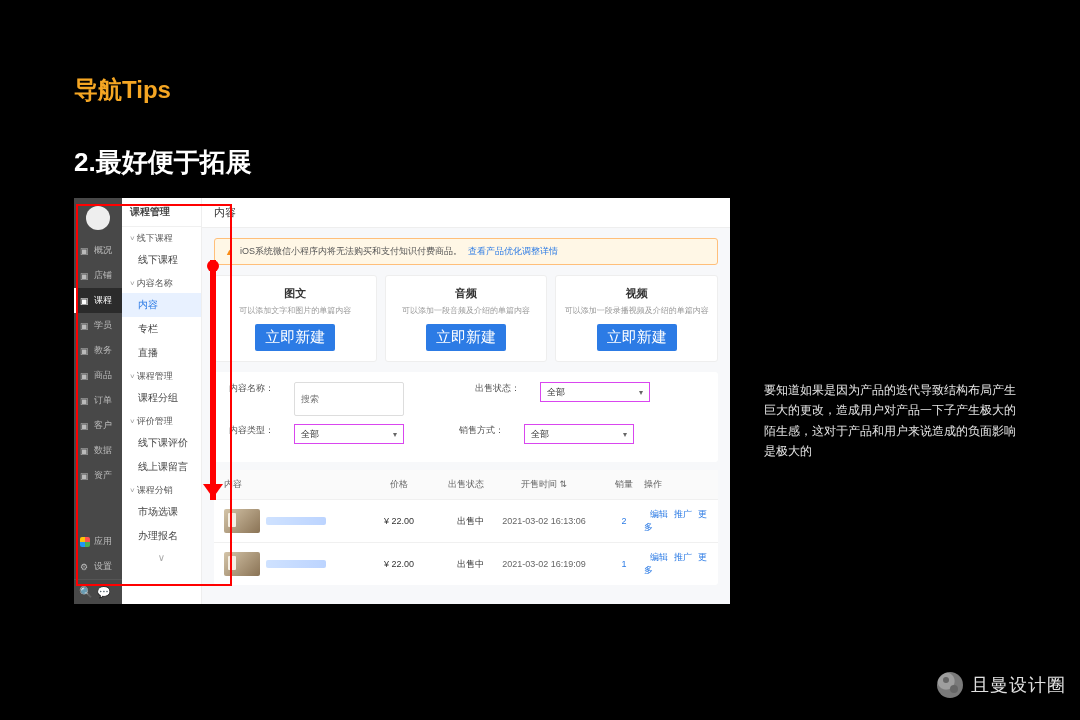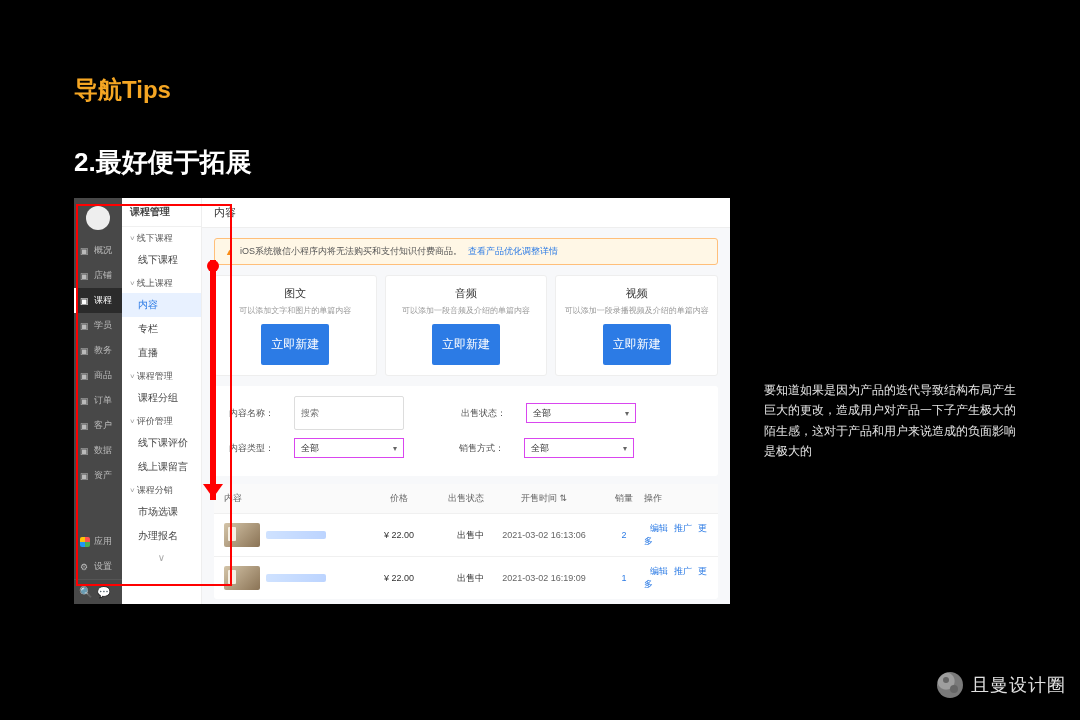--- a/index.html
+++ b/index.html
@@ -25,25 +25,25 @@
 .subnav-more{text-align:center;color:#aaa;padding:4px}
 .redbox{position:absolute;left:76px;top:204px;width:156px;height:382px;border:2px solid #ff0000;pointer-events:none}
 .main{flex:1;background:#f7f8fa;display:flex;flex-direction:column;font-size:10px;color:#333;overflow:hidden}
 .main-title{background:#fff;padding:7px 12px;font-size:11px;border-bottom:1px solid #eee}
 .main-body{padding:10px 12px;flex:1;overflow:hidden;position:relative}
 .alert{background:#fff7e6;border:1px solid #ffbf7a;border-radius:3px;padding:6px 10px;font-size:9px;color:#555;margin-bottom:10px;display:flex;align-items:center;gap:6px}
 .alert-icon{color:#fa8c16;font-weight:bold}
 .alert a{color:#2c7be5;text-decoration:none}
 .cards{display:flex;gap:8px;margin-bottom:10px}
 .card{flex:1;background:#fff;border:1px solid #eee;border-radius:3px;padding:10px 6px;text-align:center}
-.card-title{font-size:11px;font-weight:400;margin-bottom:4px}
+.card-title{font-size:11px;font-weight:700;margin-bottom:4px}
 .card-desc{font-size:8px;color:#999;margin-bottom:8px}
-.btn-primary{background:#2c7be5;color:#fff;border:none;padding:12px 10px;font-size:12px;border-radius:2px;cursor:pointer}
+.btn-primary{background:#2c7be5;color:#fff;border:none;padding:4px 10px;font-size:15px;border-radius:2px;cursor:pointer}
 .filters{background:#fff;border-radius:3px;padding:10px;margin-bottom:8px}
-.filter-row{display:flex;gap:20px;margin-bottom:8px;align-items:center}
+.filter-row{display:flex;gap:20px;margin-bottom:8px;}
 .filter-label{font-size:9px;color:#555;width:50px;text-align:right}
 .filter-input{border:1px solid #ddd;height:20px;width:110px;font-size:9px;padding:16px 6px;color:#aaa;border-radius:2px}
 .filter-select{border:1px solid #d946ef;height:20px;width:110px;font-size:9px;padding:0 6px;border-radius:0;position:relative;display:flex;align-items:center;justify-content:space-between;background:#fff}
 .filter-select::after{content:"▾";color:#666;font-size:8px}
 .filter-actions{padding-left:54px;display:flex;gap:10px;align-items:center}
 .link{color:#2c7be5;font-size:9px;cursor:pointer}
 .table{background:#fff;border-radius:3px}
 .thead{display:flex;padding:8px 10px;background:#fafafa;font-size:9px;color:#666;font-weight:500}
 .tbody .trow{display:flex;padding:8px 10px;border-top:1px solid #f0f0f0;align-items:center;font-size:9px}
 .col-content{width:150px;display:flex;align-items:center;gap:6px}
@@ -133,21 +133,21 @@
       <span>🔍</span>
       <span>💬</span>
     </div>
   </div>
 
   <div class="subnav">
     <div class="subnav-head">课程管理</div>
     <div id="subnav-body">
         <div class="subnav-group">线下课程</div>
         <div class="subnav-item">线下课程</div>
-        <div class="subnav-group">线上课程</div>
+        <div class="subnav-group">内容名称</div>
         <div class="subnav-item active">内容</div>
         <div class="subnav-item">专栏</div>
         <div class="subnav-item">直播</div>
         <div class="subnav-group">课程管理</div>
         <div class="subnav-item">课程分组</div>
         <div class="subnav-group">评价管理</div>
         <div class="subnav-item">线下课评价</div>
         <div class="subnav-item">线上课留言</div>
         <div class="subnav-group">课程分销</div>
         <div class="subnav-item">市场选课</div>
@@ -166,21 +166,21 @@
       </div>
       <div class="cards" id="cards-row">
           <div class="card"><div class="card-title">图文</div><div class="card-desc">可以添加文字和图片的单篇内容</div><button class="btn-primary">立即新建</button></div>
           <div class="card"><div class="card-title">音频</div><div class="card-desc">可以添加一段音频及介绍的单篇内容</div><button class="btn-primary">立即新建</button></div>
           <div class="card"><div class="card-title">视频</div><div class="card-desc">可以添加一段录播视频及介绍的单篇内容</div><button class="btn-primary">立即新建</button></div>
         </div>
       <div class="filters">
         <div class="filter-row">
           <span class="filter-label">内容名称：</span>
           <input class="filter-input" placeholder="搜索" style="">
-          <span class="filter-label" style="margin-left:32px">出售状态：</span>
+          <span class="filter-label" style="margin-left:46px">出售状态：</span>
           <div class="filter-select">
               <span>全部</span>
             </div>
         </div>
         <div class="filter-row">
           <span class="filter-label">内容类型：</span>
           <div class="filter-select">
               <span>全部</span>
             </div>
           <span class="filter-label" style="margin-left:30px">销售方式：</span>

